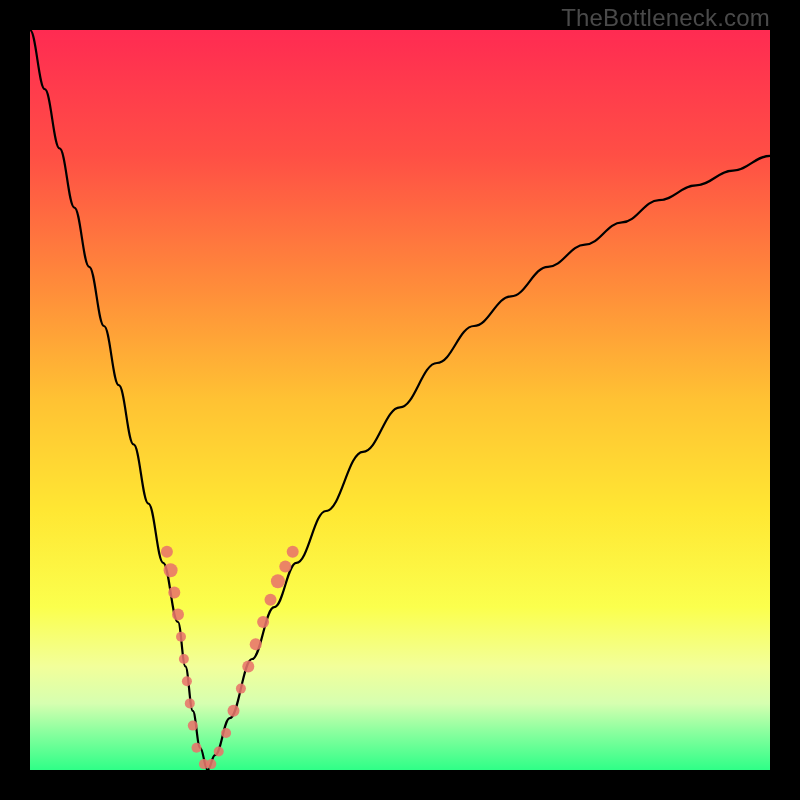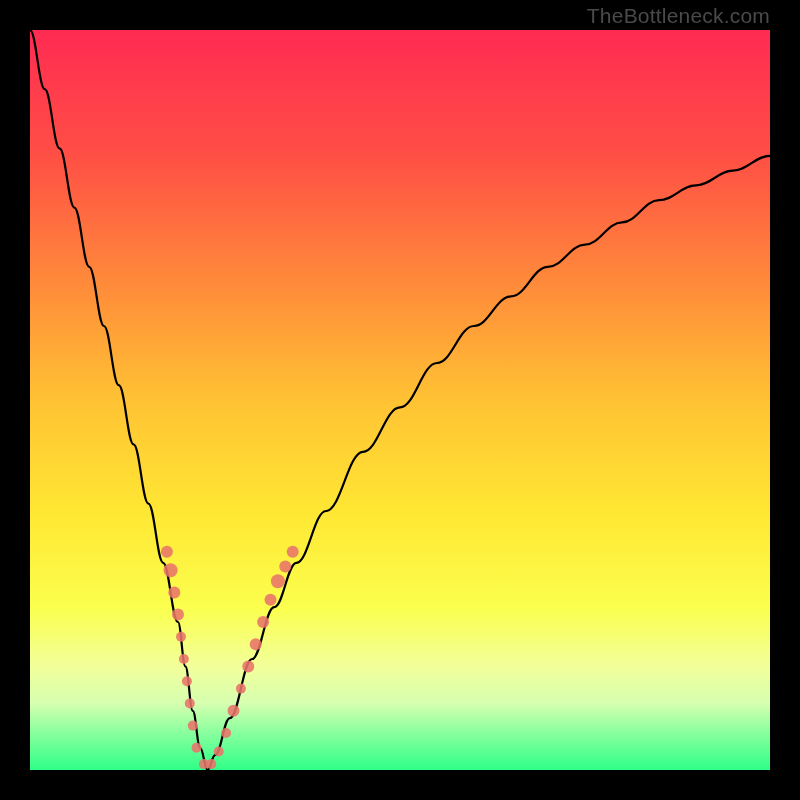--- a/index.html
+++ b/index.html
@@ -22,21 +22,21 @@
   .gradient {
     position: absolute;
     left: 0; top: 0;
     width: 100%; height: 100%;
   }
   .watermark {
     position: absolute;
     top: 4px;
     right: 30px;
     color: #4a4a4a;
-    font-size: 21px;
+    font-size: 24px;
     font-weight: 500;
     letter-spacing: 0.2px;
   }
   svg.curve {
     position: absolute;
     left: 0; top: 0;
     width: 100%; height: 100%;
     overflow: visible;
   }
   .curve-path {

